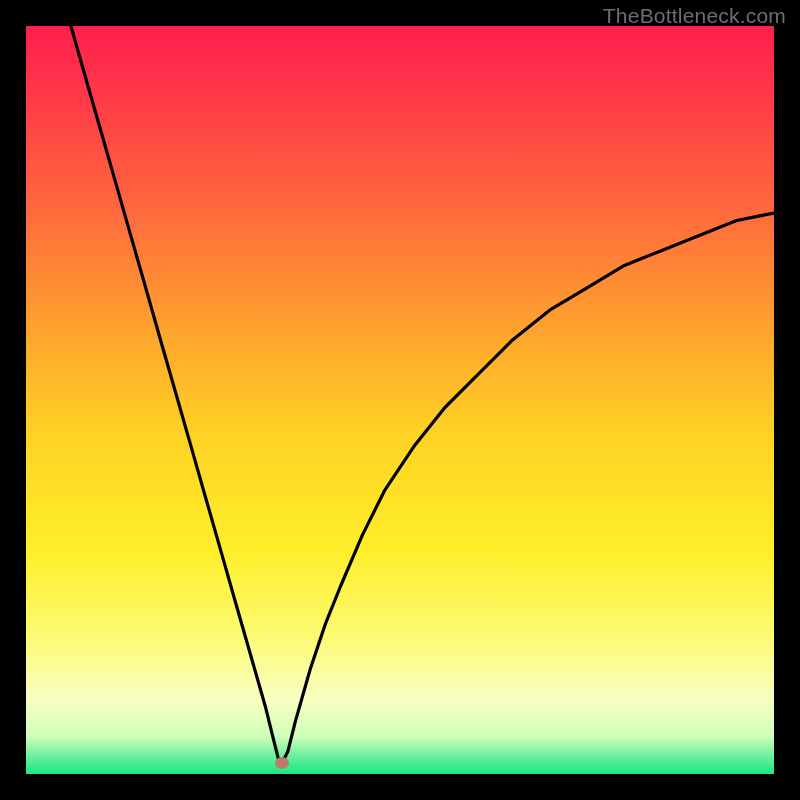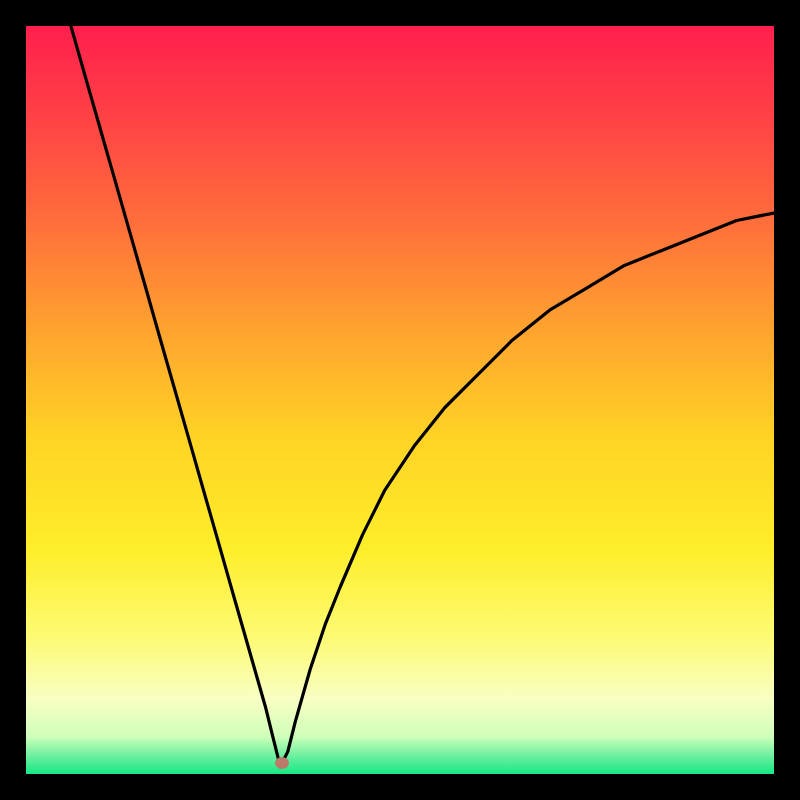--- a/index.html
+++ b/index.html
@@ -79,14 +79,15 @@
       <rect x="0" y="0" width="748" height="748" fill="url(#bg-grad)"></rect>
     </svg>
 
     <svg class="curve-svg" viewBox="0 0 748 748" preserveAspectRatio="none">
       <path id="curve-path" d="M44.9 0.0 L59.8 52.4 L74.8 104.7 L89.8 157.1 L104.7 209.4 L119.7 261.8 L134.6 314.2 L149.6 366.5 L164.6 418.9 L179.5 471.2 L194.5 523.6 L209.4 576.0 L224.4 628.3 L239.4 680.7 L246.8 710.6 L254.3 740.5 L261.8 725.6 L269.3 695.6 L284.2 643.3 L299.2 598.4 L314.2 561.0 L336.6 508.6 L359.0 463.8 L389.0 418.9 L418.9 381.5 L448.8 351.6 L486.2 314.2 L523.6 284.2 L561.0 261.8 L598.4 239.4 L635.8 224.4 L673.2 209.4 L710.6 194.5 L748.0 187.0" fill="none" stroke="#000" stroke-width="3.2" stroke-linejoin="round" stroke-linecap="round"></path>
     </svg>
 
     <div class="marker" id="opt-marker" style="left: 34.2%; top: 98.5%; background: rgb(187, 122, 106);"></div>
   </div>
 
+  <div class="watermark">TheBottleneck.com</div>
 
 </div>
 
 </body></html>

